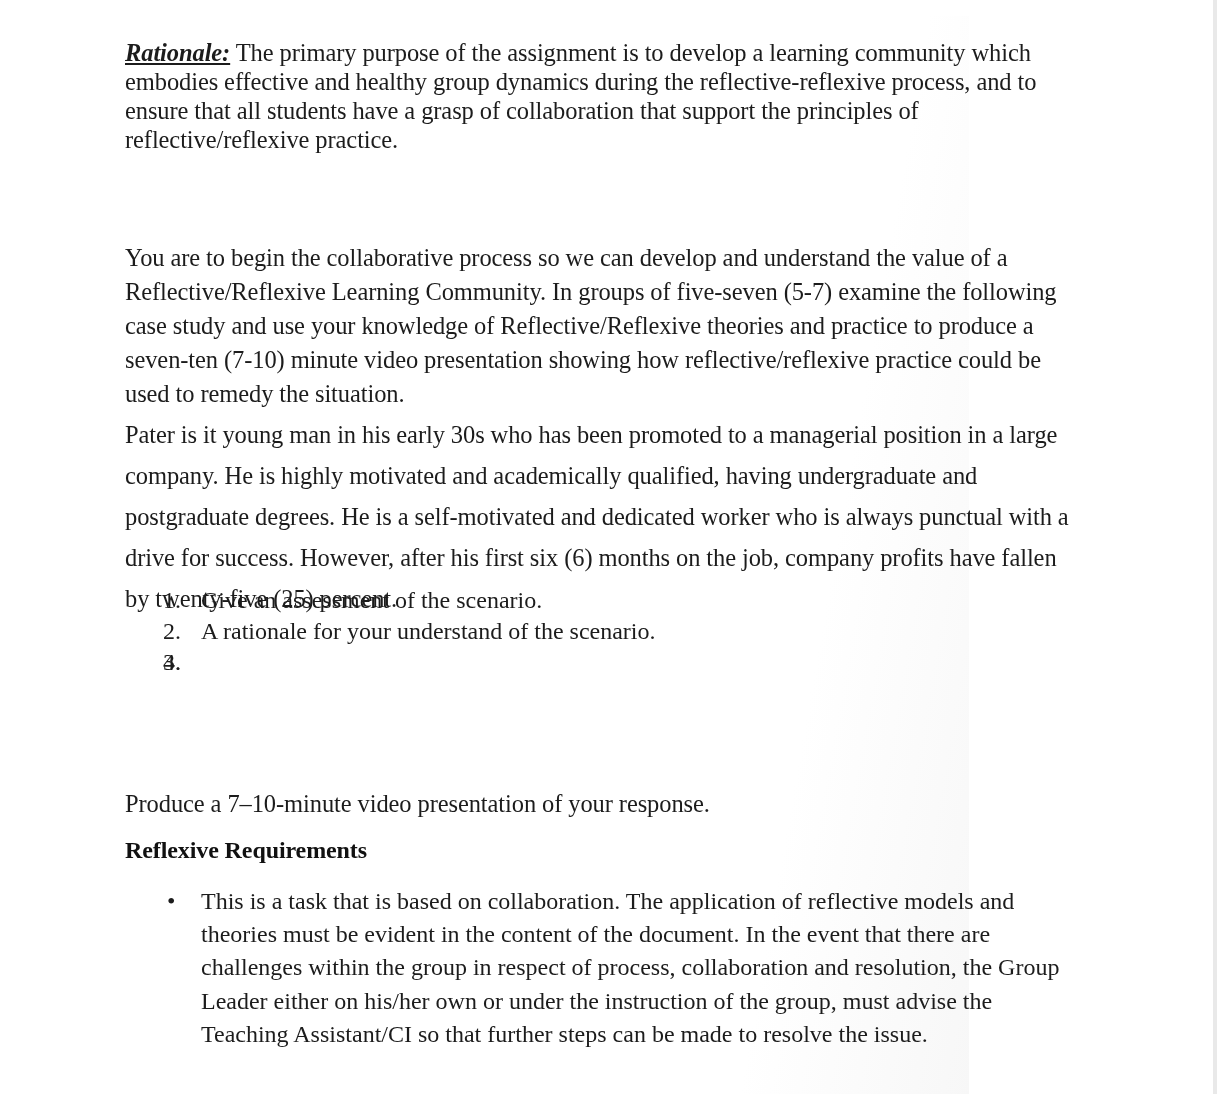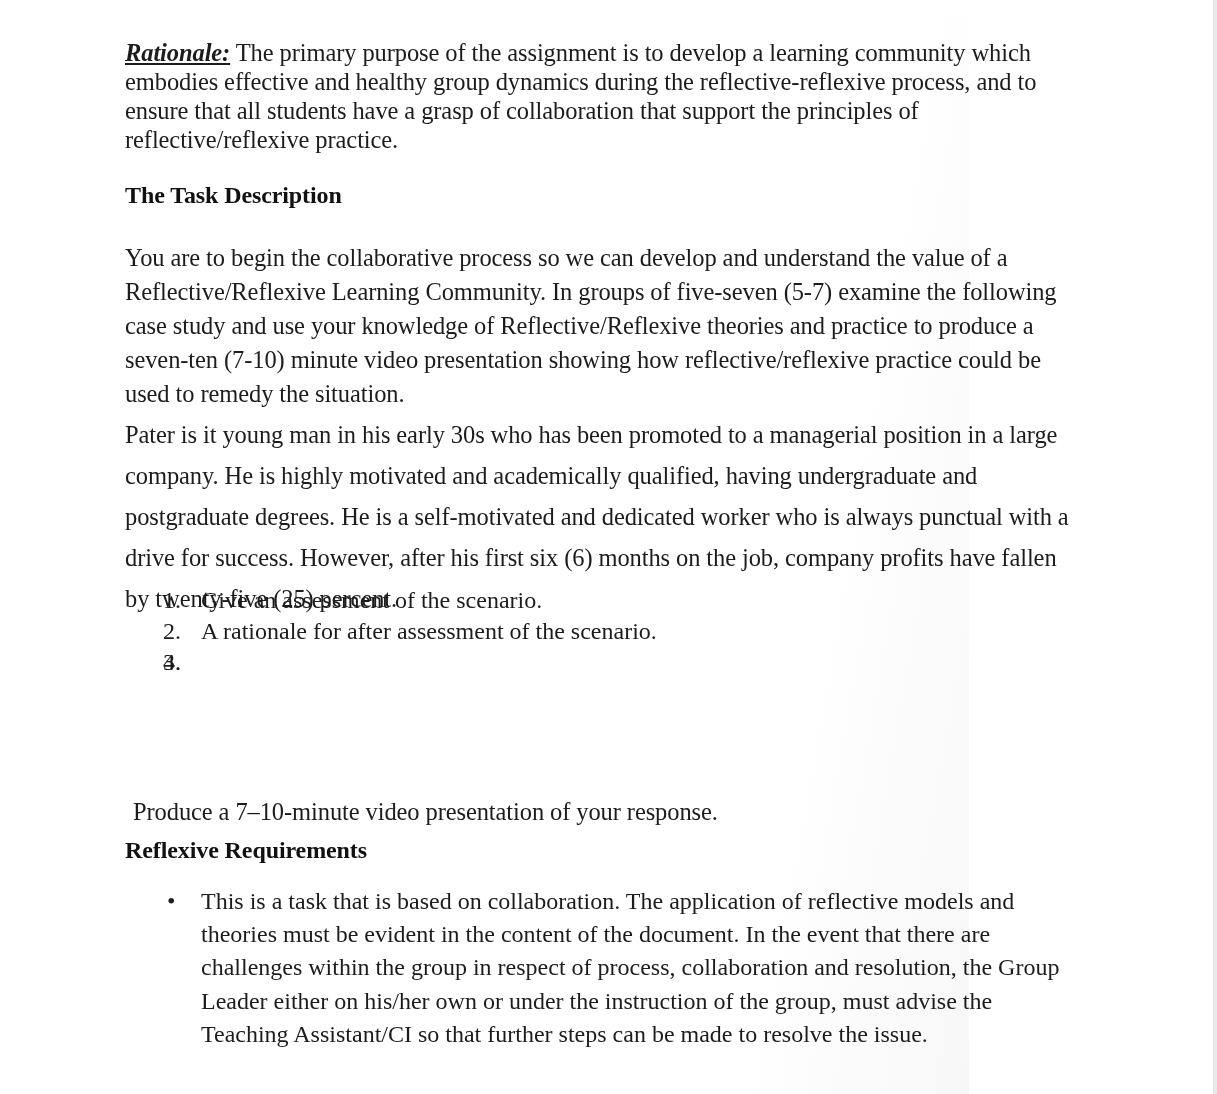--- a/index.html
+++ b/index.html
@@ -109,44 +109,43 @@
   </style>
 </head>
 <body>
 
 <div class="page">
 
   <p class="block rationale" style="margin:0;">
     <span class="rationale-label">Rationale:</span><span> The primary purpose of the assignment is to develop a learning community which embodies effective and healthy group dynamics during the reflective-reflexive process, and to ensure that all students have a grasp of collaboration that support the principles of reflective/reflexive practice.</span>
   </p>
 
-  <div class="block heading task-heading">The Task Description</div>
 
   <p class="block task-desc" style="margin:0;">You are to begin the collaborative process so we can develop and understand the value of a Reflective/Reflexive Learning Community. In groups of five-seven (5-7) examine the following case study and use your knowledge of Reflective/Reflexive theories and practice to produce a seven-ten (7-10) minute video presentation showing how reflective/reflexive practice could be used to remedy the situation.</p>
 
   <p class="block case" style="margin:0;">Pater is it young man in his early 30s who has been promoted to a managerial position in a large company. He is highly motivated and academically qualified, having undergraduate and postgraduate degrees. He is a self-motivated and dedicated worker who is always punctual with a drive for success. However, after his first six (6) months on the job, company profits have fallen by twenty-five (25) percent.</p>
 
   <ol class="qlist">
     <li>
       <span class="num">1.</span>
       <span>Give an assessment of the scenario.</span>
     </li>
     <li>
       <span class="num">2.</span>
-      <span>A rationale for after assessment of the scenario.</span>
+      <span>A rationale for your understand of the scenario.</span>
     </li>
     <li>
       <span class="num">3.</span>
     </li>
     <li>
       <span class="num">4.</span>
     </li>
   </ol>
 
-  <p class="block produce" style="margin:8px;">Produce a 7–10-minute video presentation of your response.</p>
+  <p class="block produce" style="margin:0;">Produce a 7–10-minute video presentation of your response.</p>
 
   <div class="block heading sub-heading">Reflexive Requirements</div>
 
   <ul class="bullets">
     <li>
       <span class="dot">•</span>
       <span>This is a task that is based on collaboration. The application of reflective models and theories must be evident in the content of the document. In the event that there are challenges within the group in respect of process, collaboration and resolution, the Group Leader either on his/her own or under the instruction of the group, must advise the Teaching Assistant/CI so that further steps can be made to resolve the issue.</span>
     </li>
   </ul>
 

